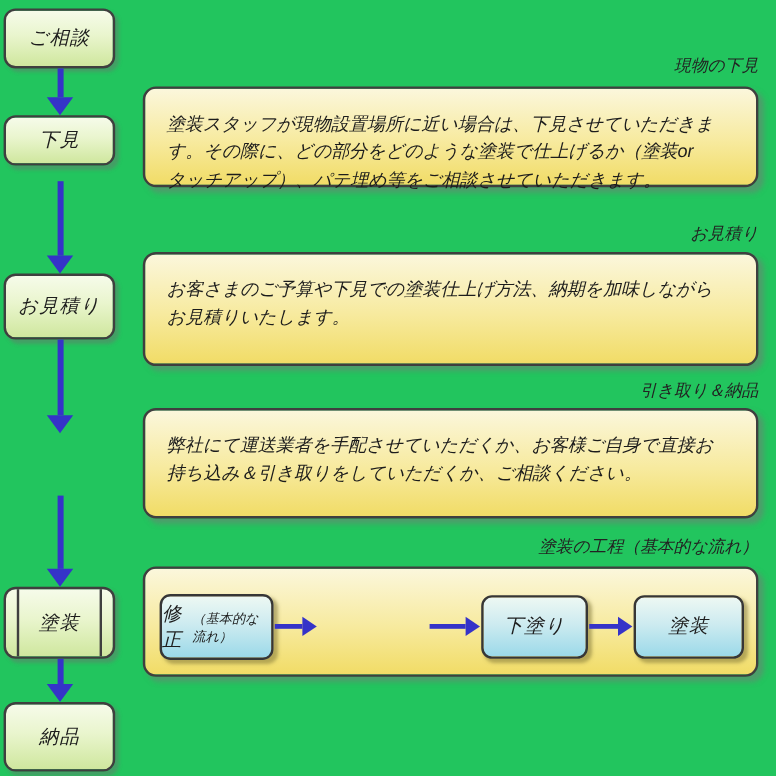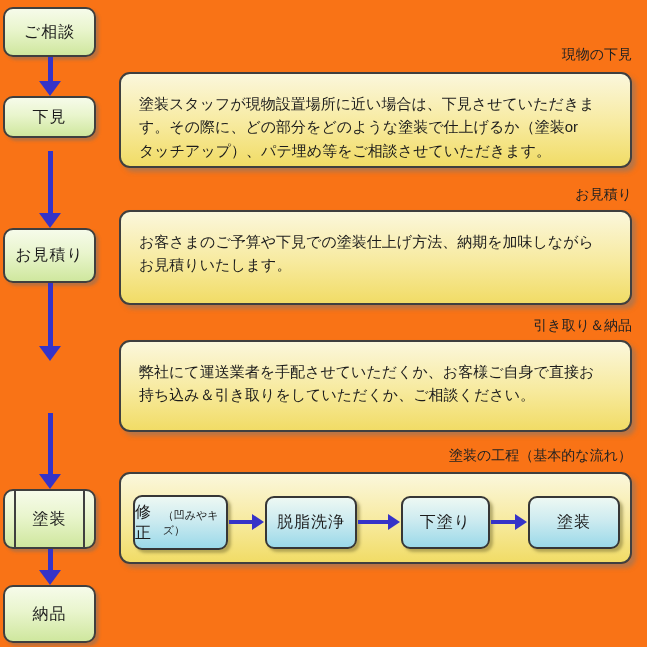--- a/index.html
+++ b/index.html
@@ -1,17 +1,17 @@
 <!DOCTYPE html>
 <html><head>
 <meta charset="utf-8">
 <style>
   html,body { margin:0; padding:0; background:#ffffff; }
   body { font-family:"Liberation Sans","DejaVu Sans",sans-serif; color:#1c1c1c; }
-  .canvas { position:relative; width:647px; height:647px; background:#f97316; overflow:hidden; }
+  .canvas { position:relative; width:647px; height:647px; background:#22c55e; overflow:hidden;font-style:italic; }
 
   
   .node-green {
     position:absolute; left:3px; width:93px; box-sizing:border-box;
     border:2px solid #3f3f3f; border-radius:10px;
     background:linear-gradient(180deg,#f6fbea 0%,#e9f5cd 45%,#cfe79e 100%);
     box-shadow:3px 3px 3px rgba(110,110,110,0.45);
     display:flex; align-items:center; justify-content:center;
     font-size:16px; letter-spacing:1px;
   }
@@ -93,21 +93,21 @@
   <div class="v-arrow" style="top:413px;height:76px;">
       <span class="shaft"></span>
       <span class="head"></span>
     </div>
   <div class="v-arrow" style="top:549px;height:36px;">
       <span class="shaft"></span>
       <span class="head"></span>
     </div>
 
   <div class="panel-title" style="top:46px;">現物の下見</div>
-  <div class="panel" style="top:72px;height:96px;">
+  <div class="panel" style="top:72px;height:84px;">
     <div class="panel-body">塗装スタッフが現物設置場所に近い場合は、下見させていただきま
 す。その際に、どの部分をどのような塗装で仕上げるか（塗装or
 タッチアップ）、パテ埋め等をご相談させていただきます。</div>
   </div>
 
   <div class="panel-title" style="top:186px;">お見積り</div>
   <div class="panel" style="top:210px;height:95px;">
     <div class="panel-body">お客さまのご予算や下見での塗装仕上げ方法、納期を加味しながら
 お見積りいたします。</div>
   </div>
@@ -116,24 +116,21 @@
   <div class="panel" style="top:340px;height:92px;">
     <div class="panel-body">弊社にて運送業者を手配させていただくか、お客様ご自身で直接お
 持ち込み＆引き取りをしていただくか、ご相談ください。</div>
   </div>
 
   <div class="panel-title" style="top:447px;">塗装の工程（基本的な流れ）</div>
   <div class="panel" style="top:472px;height:92px;"></div>
 
   <div class="node-blue" style="left:133px;top:495px;width:95px;height:55px;">
     <span>修正</span>
-    <span class="sub">（凹みやキズ）</span>
-  </div>
-  <div class="node-blue" style="left:265px;top:496px;width:92px;height:53px;">
-    <span>脱脂洗浄</span>
+    <span class="sub">（基本的な流れ）</span>
   </div>
   <div class="node-blue" style="left:401px;top:496px;width:89px;height:53px;">
     <span>下塗り</span>
   </div>
   <div class="node-blue" style="left:528px;top:496px;width:92px;height:53px;">
     <span>塗装</span>
   </div>
 
   <div class="h-arrow" style="left:229px;width:35px;">
       <span class="shaft"></span>

